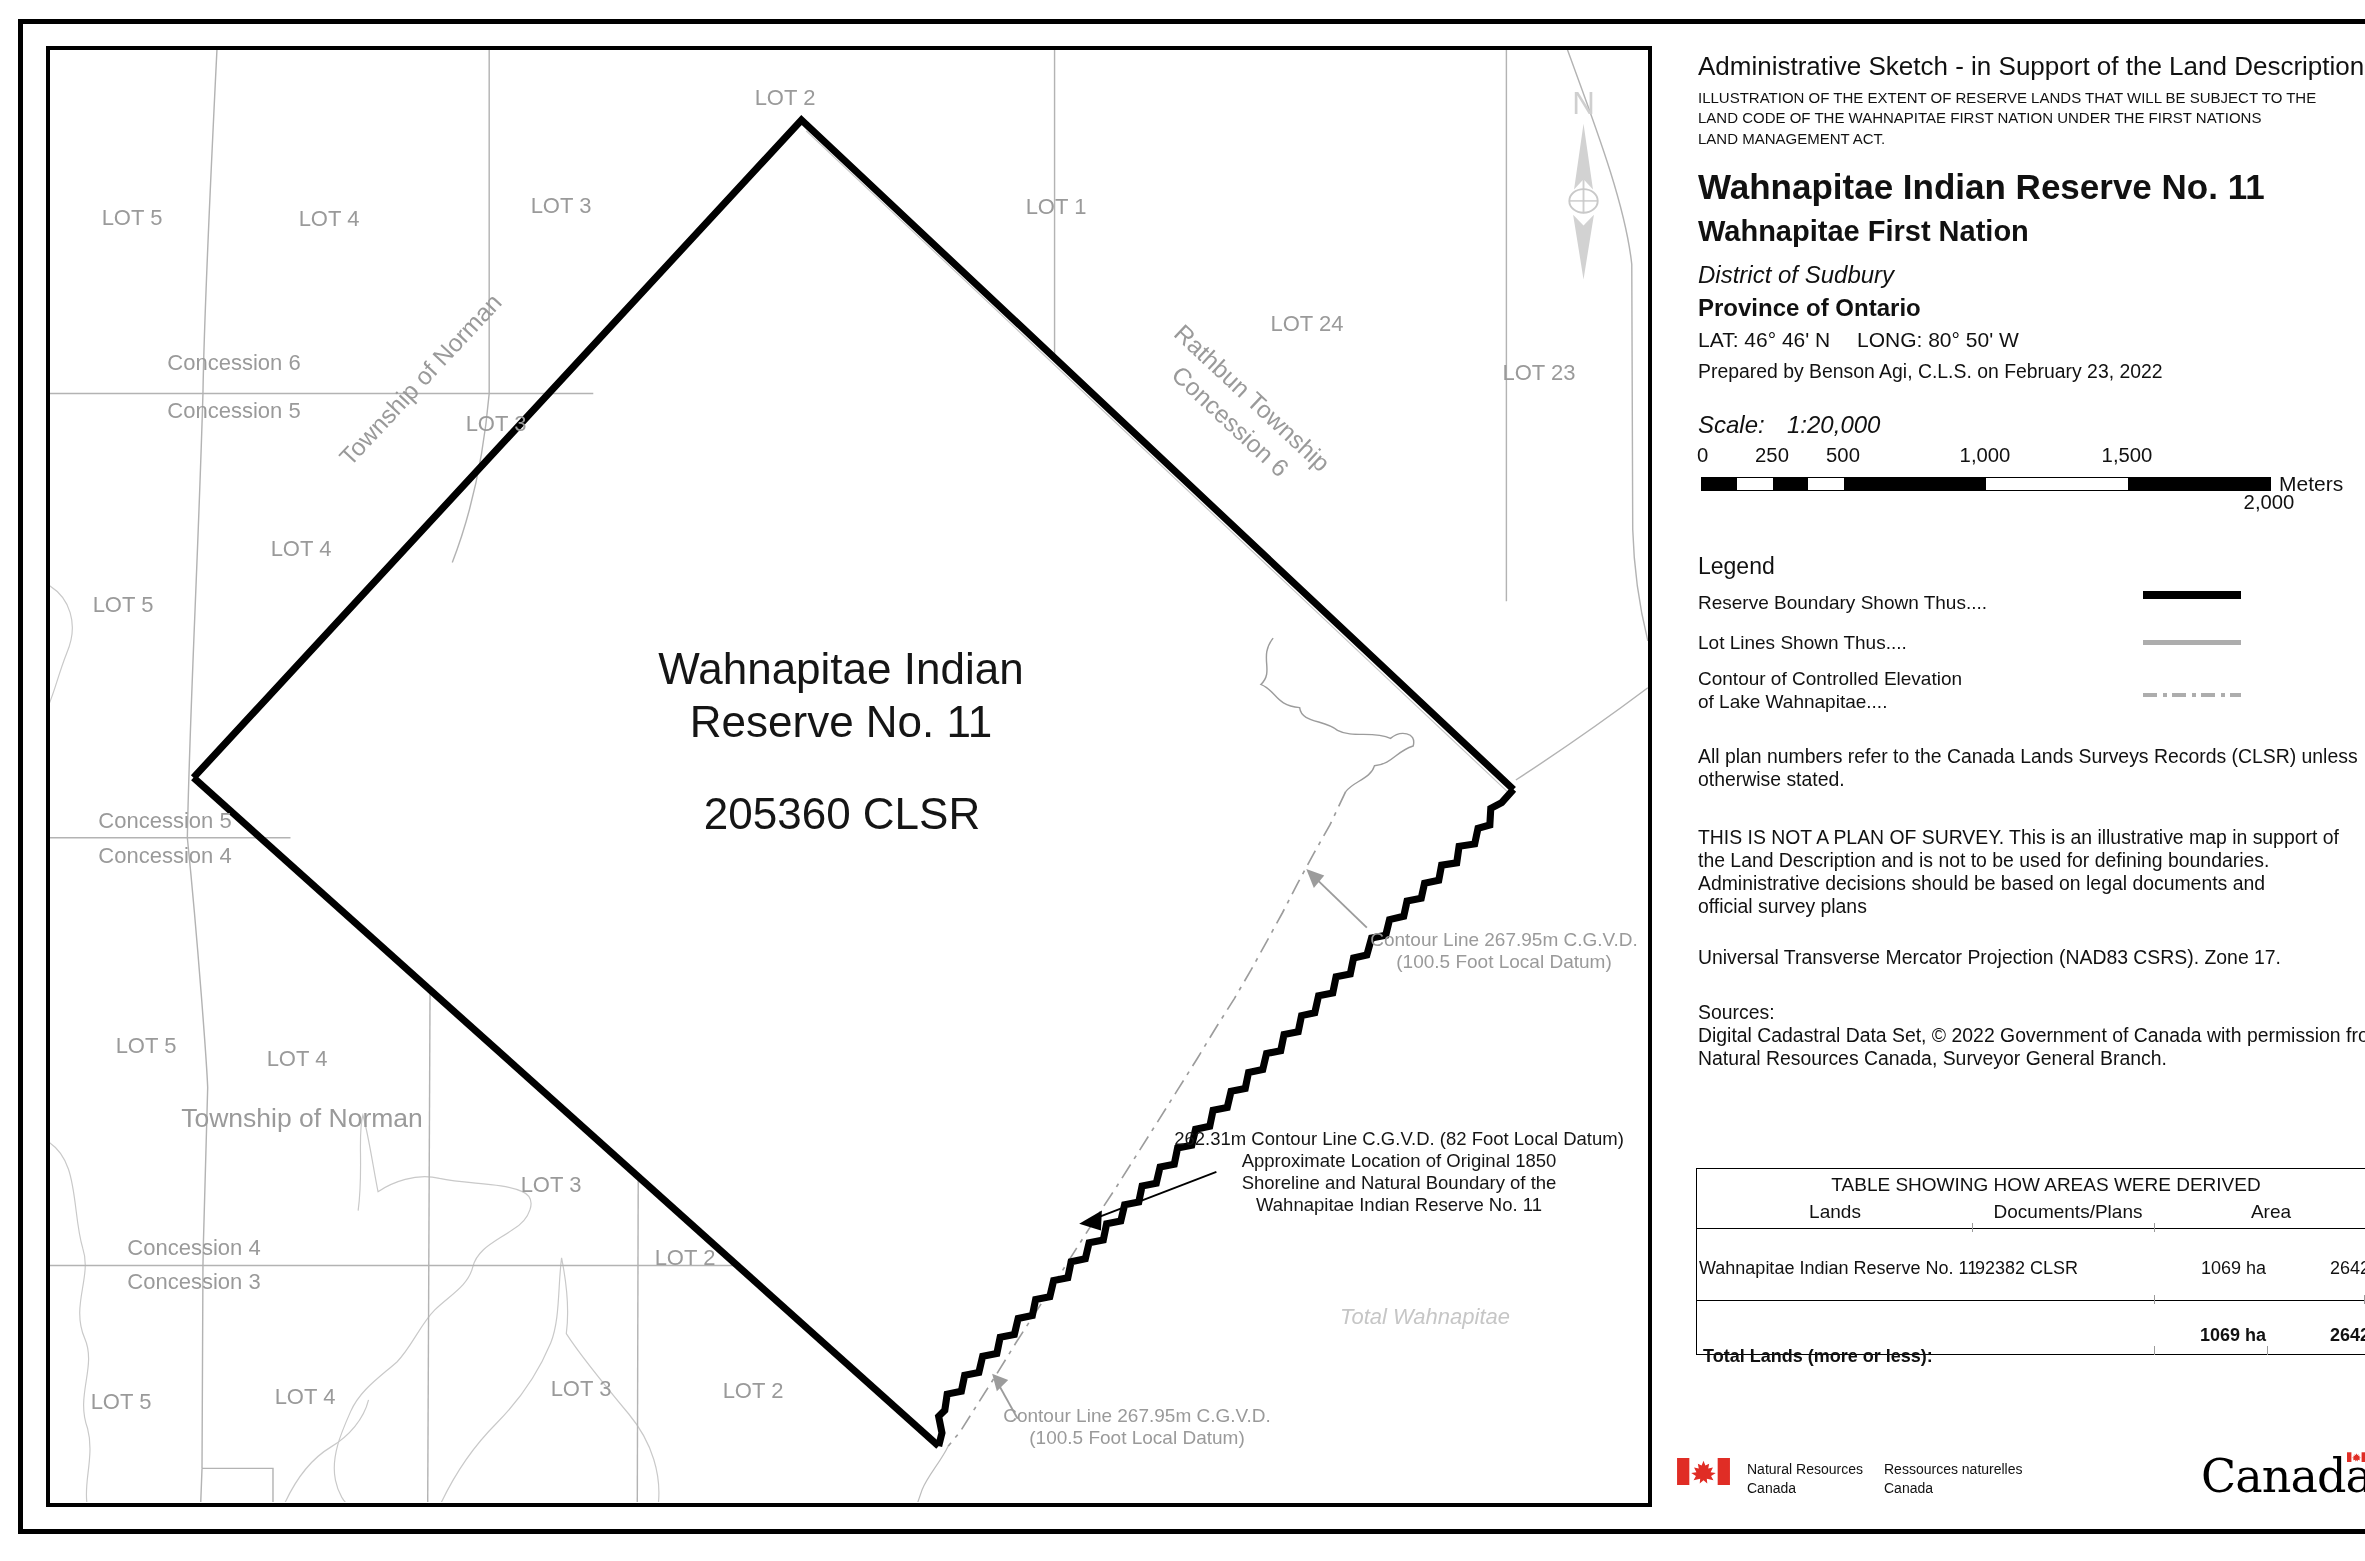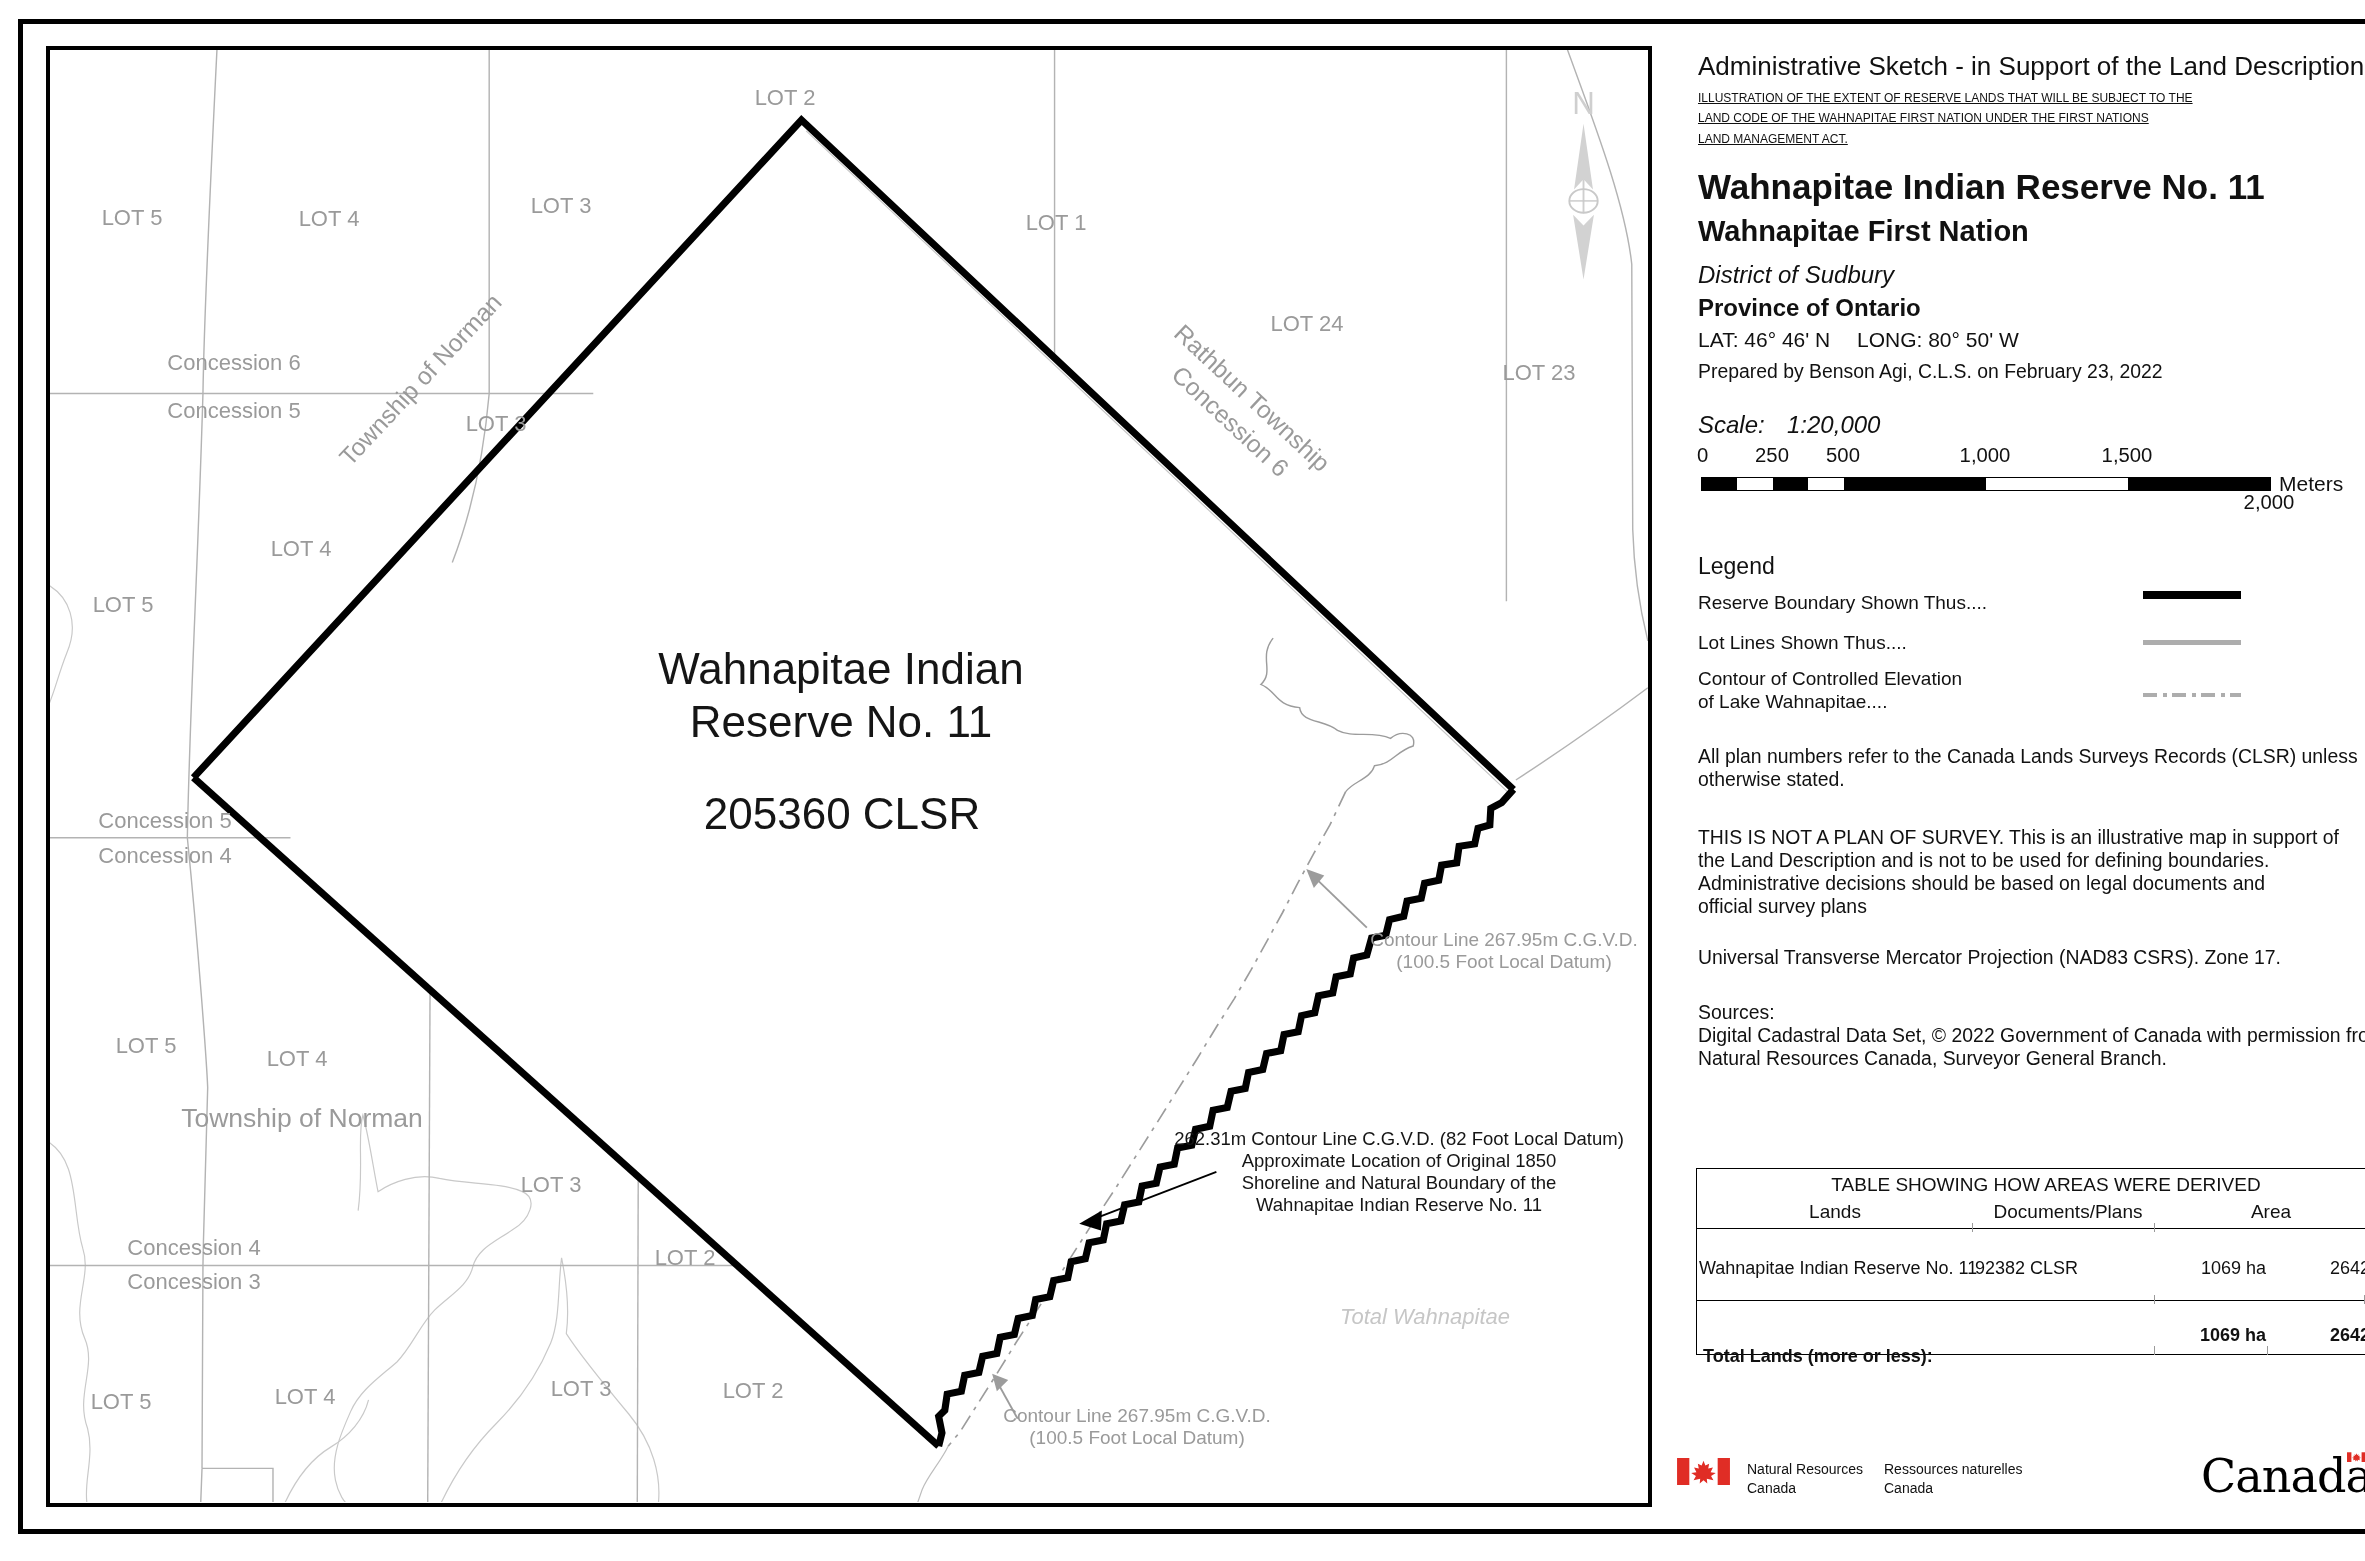--- a/index.html
+++ b/index.html
@@ -16,21 +16,21 @@
   .g56{font-size:26.5px;}
   .ctr{text-align:center;line-height:1.3;}
   .big{font-size:44px;color:#151515;line-height:53px;text-align:center;}
   .annb{font-size:18.5px;color:#151515;line-height:22px;text-align:center;white-space:nowrap;}
   .anng{font-size:19px;color:#9a9a9a;line-height:22px;text-align:center;white-space:nowrap;}
   .lake{font-size:22px;color:#c6c6c6;font-style:italic;}
 
   
   .abs{position:absolute;white-space:nowrap;}
   .ttl{font-size:26px;font-weight:500;}
-  .caps{font-size:12px;line-height:20.3px;text-decoration:underline;}
+  .caps{font-size:15px;line-height:20.3px;}
   .h1{font-size:35px;font-weight:bold;}
   .h2{font-size:29px;font-weight:bold;}
   .h3{font-size:24px;font-style:italic;}
   .h3b{font-size:24px;font-weight:bold;}
   .meta{font-size:21px;}
   .small{font-size:19.4px;}
   .note{font-size:19.4px;line-height:23px;white-space:nowrap;}
   .tick{position:absolute;font-size:20.3px;transform:translateX(-50%);}
   .tick-first{transform:none;}
   .scalebar{position:absolute;left:1701px;top:477px;width:568px;height:12.3px;
@@ -115,21 +115,21 @@
         <ellipse cx="3348" cy="426" rx="30" ry="25" fill="none" stroke="#c9c9c9" stroke-width="4"></ellipse>
         <line x1="3318" y1="426" x2="3378" y2="426" stroke="#c9c9c9" stroke-width="3"></line>
         <polygon points="3348,592 3326,455 3348,478 3370,455" fill="#d2d2d2"></polygon>
       </g>
     </svg>
     <div id="map-labels">
         <div class="map-label" style="left: 82px; top: 168px; transform: translate(-50%, -50%);">LOT 5</div>
         <div class="map-label" style="left: 279px; top: 169px; transform: translate(-50%, -50%);">LOT 4</div>
         <div class="map-label" style="left: 511px; top: 156px; transform: translate(-50%, -50%);">LOT 3</div>
         <div class="map-label" style="left: 735px; top: 48px; transform: translate(-50%, -50%);">LOT 2</div>
-        <div class="map-label" style="left: 1006px; top: 173px; transform: translate(-50%, -50%);">LOT 1</div>
+        <div class="map-label" style="left: 1006px; top: 157px; transform: translate(-50%, -50%);">LOT 1</div>
         <div class="map-label" style="left: 1257px; top: 274px; transform: translate(-50%, -50%);">LOT 24</div>
         <div class="map-label" style="left: 1489px; top: 323px; transform: translate(-50%, -50%);">LOT 23</div>
         <div class="map-label" style="left: 184px; top: 313px; transform: translate(-50%, -50%);">Concession 6</div>
         <div class="map-label" style="left: 184px; top: 361px; transform: translate(-50%, -50%);">Concession 5</div>
         <div class="map-label g52" style="left: 371px; top: 330px; transform: translate(-50%, -50%) rotate(-47deg);">Township of Norman</div>
         <div class="map-label g52 ctr" style="left: 1191px; top: 360px; transform: translate(-50%, -50%) rotate(43deg);">
           <div>Rathbun Township</div>
           <div>Concession 6</div>
         </div>
         <div class="map-label" style="left: 446px; top: 374px; transform: translate(-50%, -50%);">LOT 3</div>

